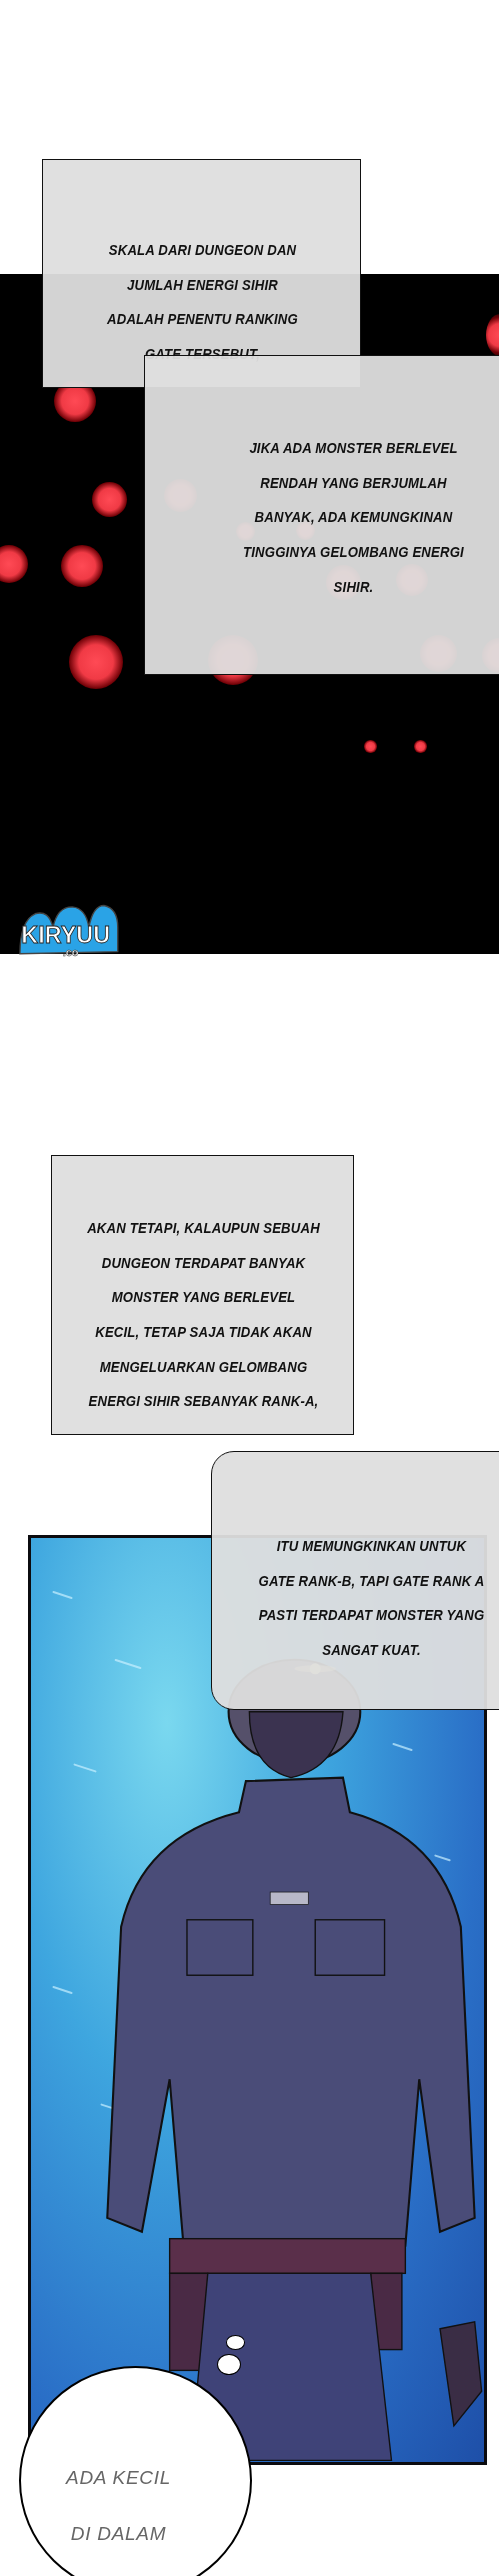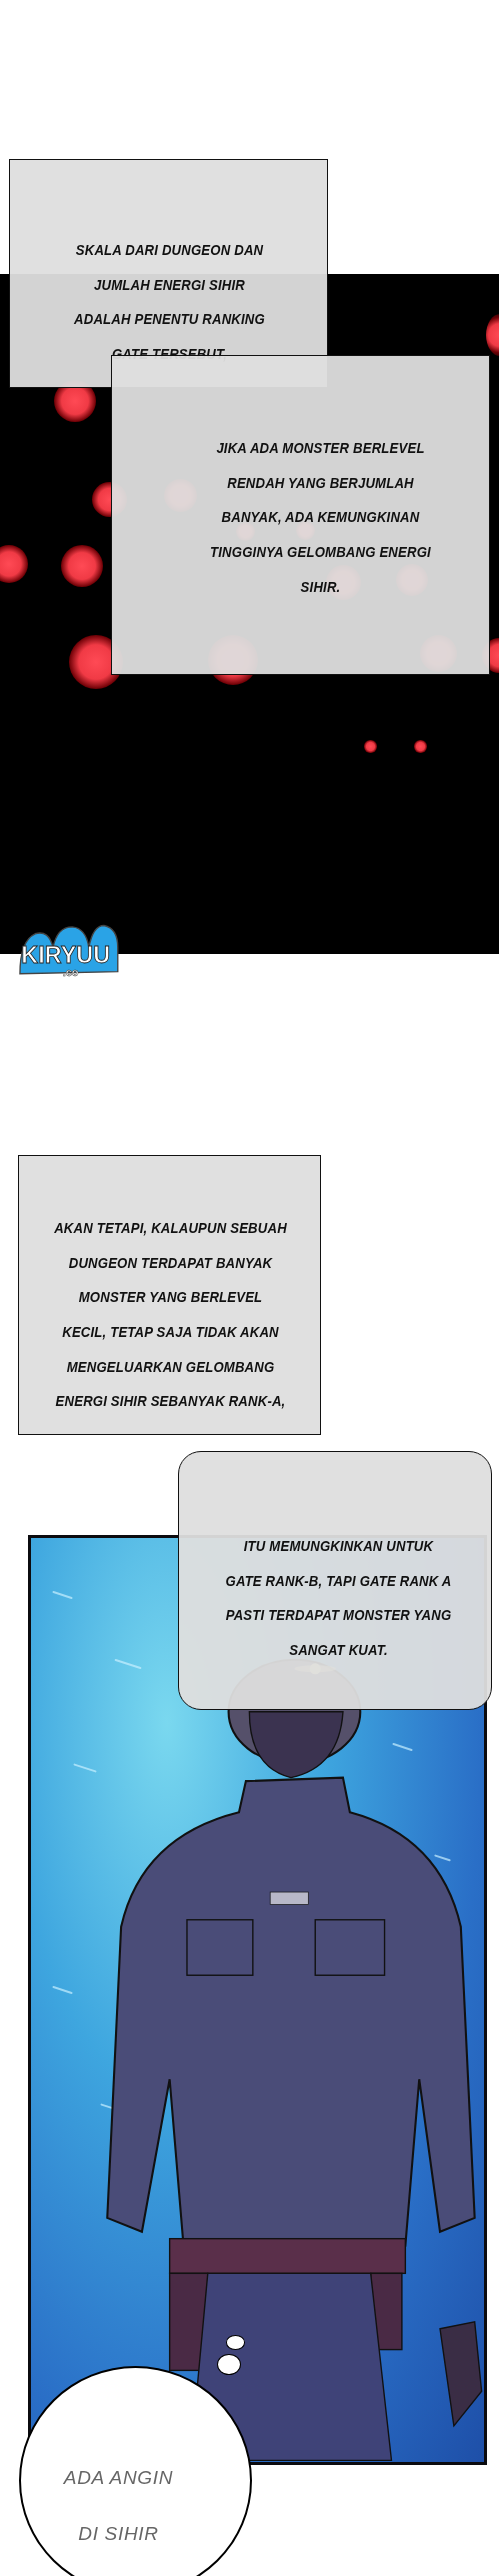--- a/index.html
+++ b/index.html
@@ -1,22 +1,22 @@
 <!DOCTYPE html>
 <html style="font-size:11px"><head>
 <meta charset="utf-8">
 <style>
   html,body{margin:0;padding:0;background:#fff;}
   body{width:500px;height:2576px;position:relative;overflow:hidden;font-family:"Liberation Sans", sans-serif;}
   .abs{position:absolute;}
   .black-panel{left:0;top:274px;width:500px;height:680px;background:#000;}
   .dot{position:absolute;border-radius:50%;background:radial-gradient(circle,#ff4a55 0%,#f03a45 45%,rgba(200,0,10,0.55) 70%,rgba(120,0,0,0) 100%);}
-  .caption{position:absolute;background:rgba(222,222,222,0.95);border:1.4px solid #111;box-sizing:border-box;}
+  .caption{position:absolute;background:rgba(222,222,222,0.95);border:1.4px solid #111;box-sizing:border-box;margin-left:33px;}
   .caption .txt{position:absolute;text-align:center;font-family:"Liberation Sans Narrow","Liberation Sans",sans-serif;font-weight:bold;font-style:italic;color:#111;font-size:15.3px;line-height:17.3px;letter-spacing:0.2px;transform:scaleX(0.86);transform-origin:center top;white-space:pre-line;}
-  .watermark{left:14px;top:920px;width:118px;height:62px;}
+  .watermark{left:14px;top:900px;width:118px;height:62px;}
   .char-panel{left:28px;top:1535px;width:459px;height:930px;border:3.5px solid #0b0b0f;box-sizing:border-box;overflow:hidden;
     background:radial-gradient(ellipse at 30% 20%,#7ad8ef 0%,#3ea6df 35%,#2a6fc7 70%,#1e4fa8 100%);}
   .streak{position:absolute;height:2.1px;background:rgba(200,240,255,0.7);border-radius:1.4px;transform:rotate(18deg);}
   .bubble{left:19.4px;top:2366px;width:233px;height:229px;background:#fff;border:2.1px solid #000;border-radius:50%;box-sizing:border-box;}
   .puff{position:absolute;background:#fff;border:1.4px solid #000;border-radius:50%;}
   .bubble-text{position:absolute;left:42px;top:2436px;width:153px;text-align:center;color:#666;font-size:19px;line-height:28px;font-style:italic;font-family:"Liberation Sans",sans-serif;white-space:pre-line;letter-spacing:0.7px;}
 </style>
 </head>
 <body>
 
@@ -117,17 +117,17 @@
     <div>GATE RANK-B, TAPI GATE RANK A</div>
     <div>PASTI TERDAPAT MONSTER YANG</div>
     <div>SANGAT KUAT.</div>
   </div>
 </div>
 
 <div class="puff" style="left:226px;top:2335px;width:16.7px;height:12.5px;"></div>
 <div class="puff" style="left:217px;top:2354px;width:22px;height:19.4px;"></div>
 <div class="abs bubble"></div>
 <div class="bubble-text">
-  <div>ADA ANGIN</div>
-  <div>DI SIHIR</div>
+  <div>ADA KECIL</div>
+  <div>DI DALAM</div>
   <div>DUNGEON...?</div>
 </div>
 
 
 </body></html>

